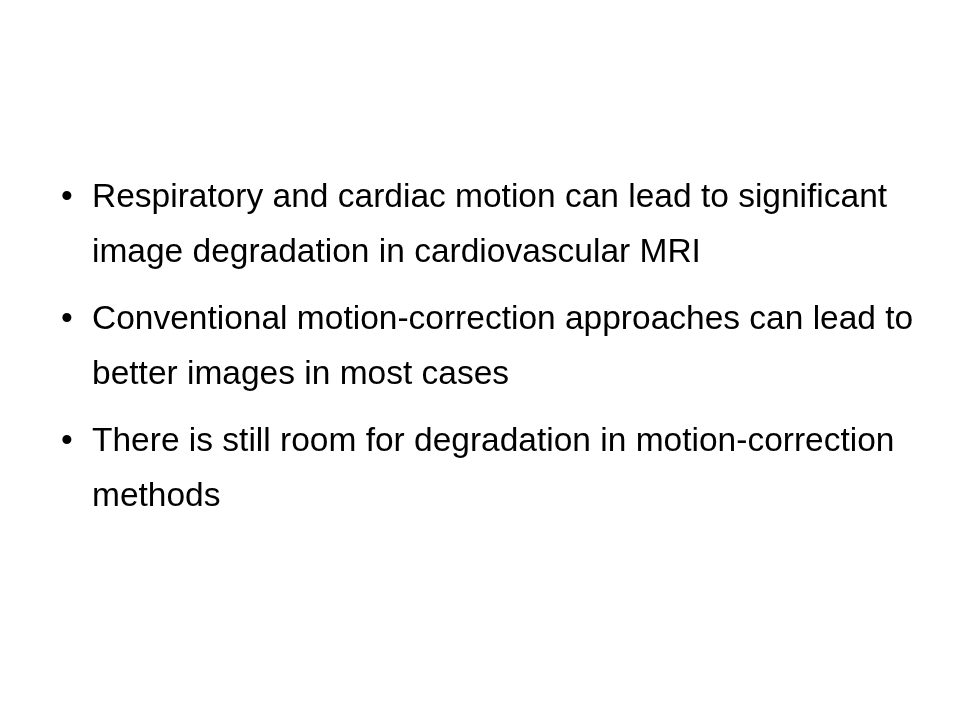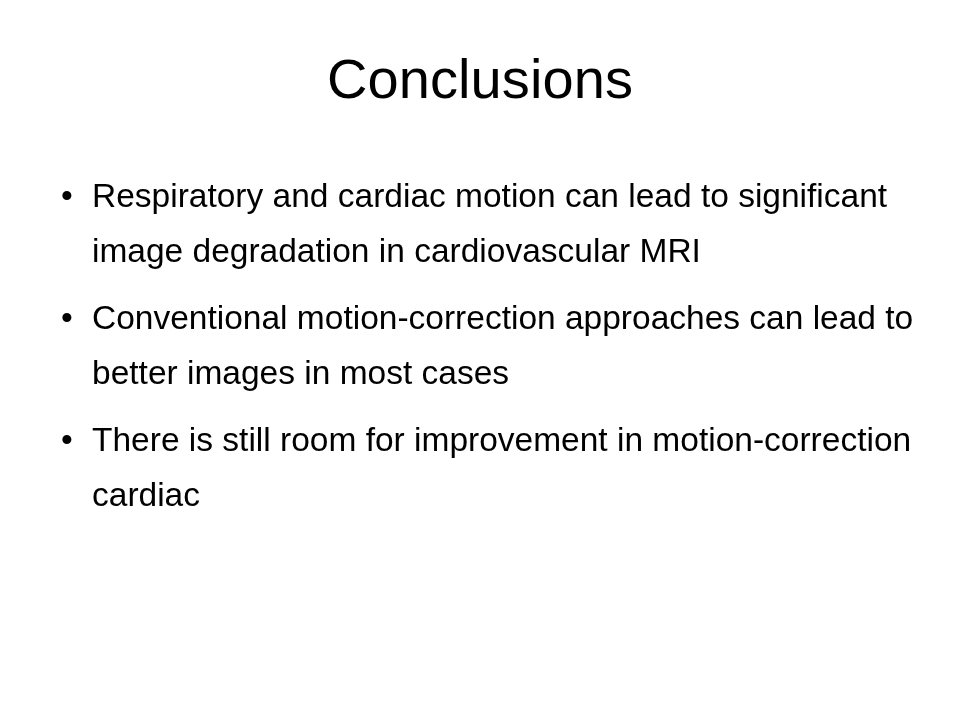--- a/index.html
+++ b/index.html
@@ -81,36 +81,35 @@
 
   .bullet-text {
     display: block;
   }
 </style>
 </head>
 <body>
 
 <div class="slide">
 
-  <div class="slide-title">Conclusions</div>
 
   <div class="slide-body">
     <ul class="bullet-list">
 
       <li class="bullet-item">
         <span class="bullet-marker">•</span>
         <span class="bullet-text">Respiratory and cardiac motion can lead to significant image degradation in cardiovascular MRI</span>
       </li>
 
       <li class="bullet-item">
         <span class="bullet-marker">•</span>
         <span class="bullet-text">Conventional motion-correction approaches can lead to better images in most cases</span>
       </li>
 
       <li class="bullet-item">
         <span class="bullet-marker">•</span>
-        <span class="bullet-text">There is still room for improvement in motion-correction cardiac</span>
+        <span class="bullet-text">There is still room for degradation in motion-correction methods</span>
       </li>
 
     </ul>
   </div>
 
 </div>
 
 </body></html>

